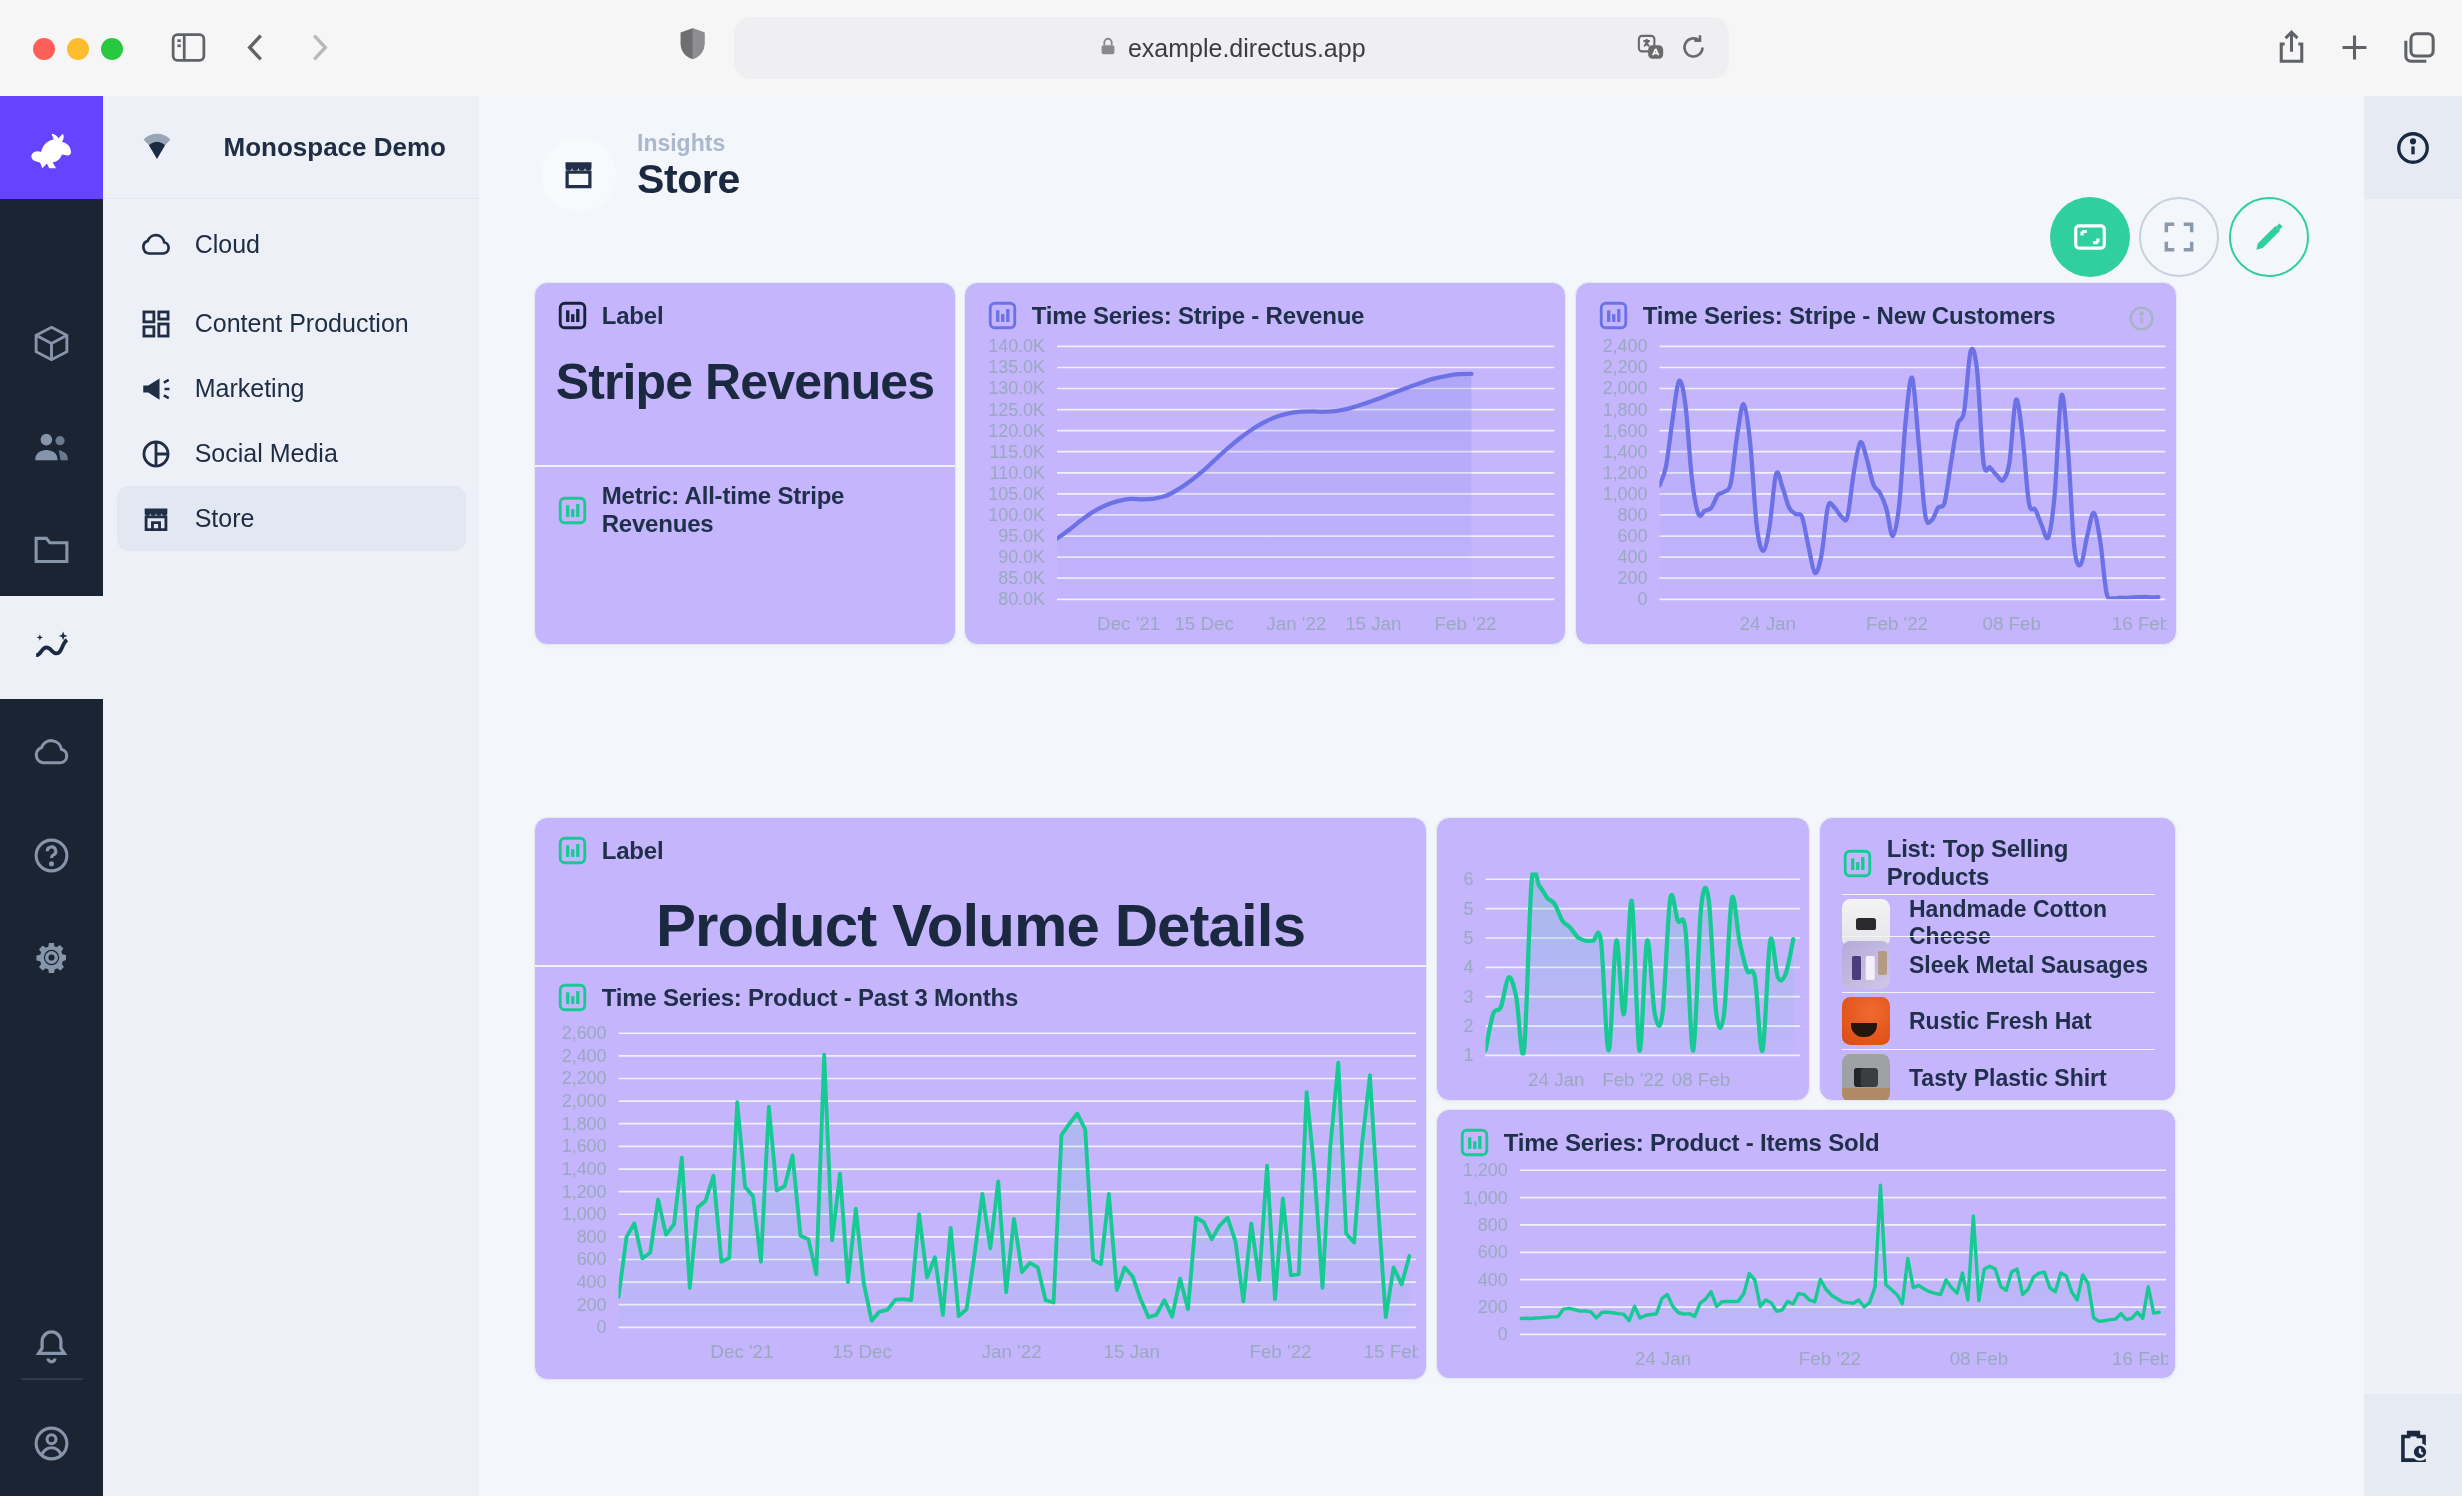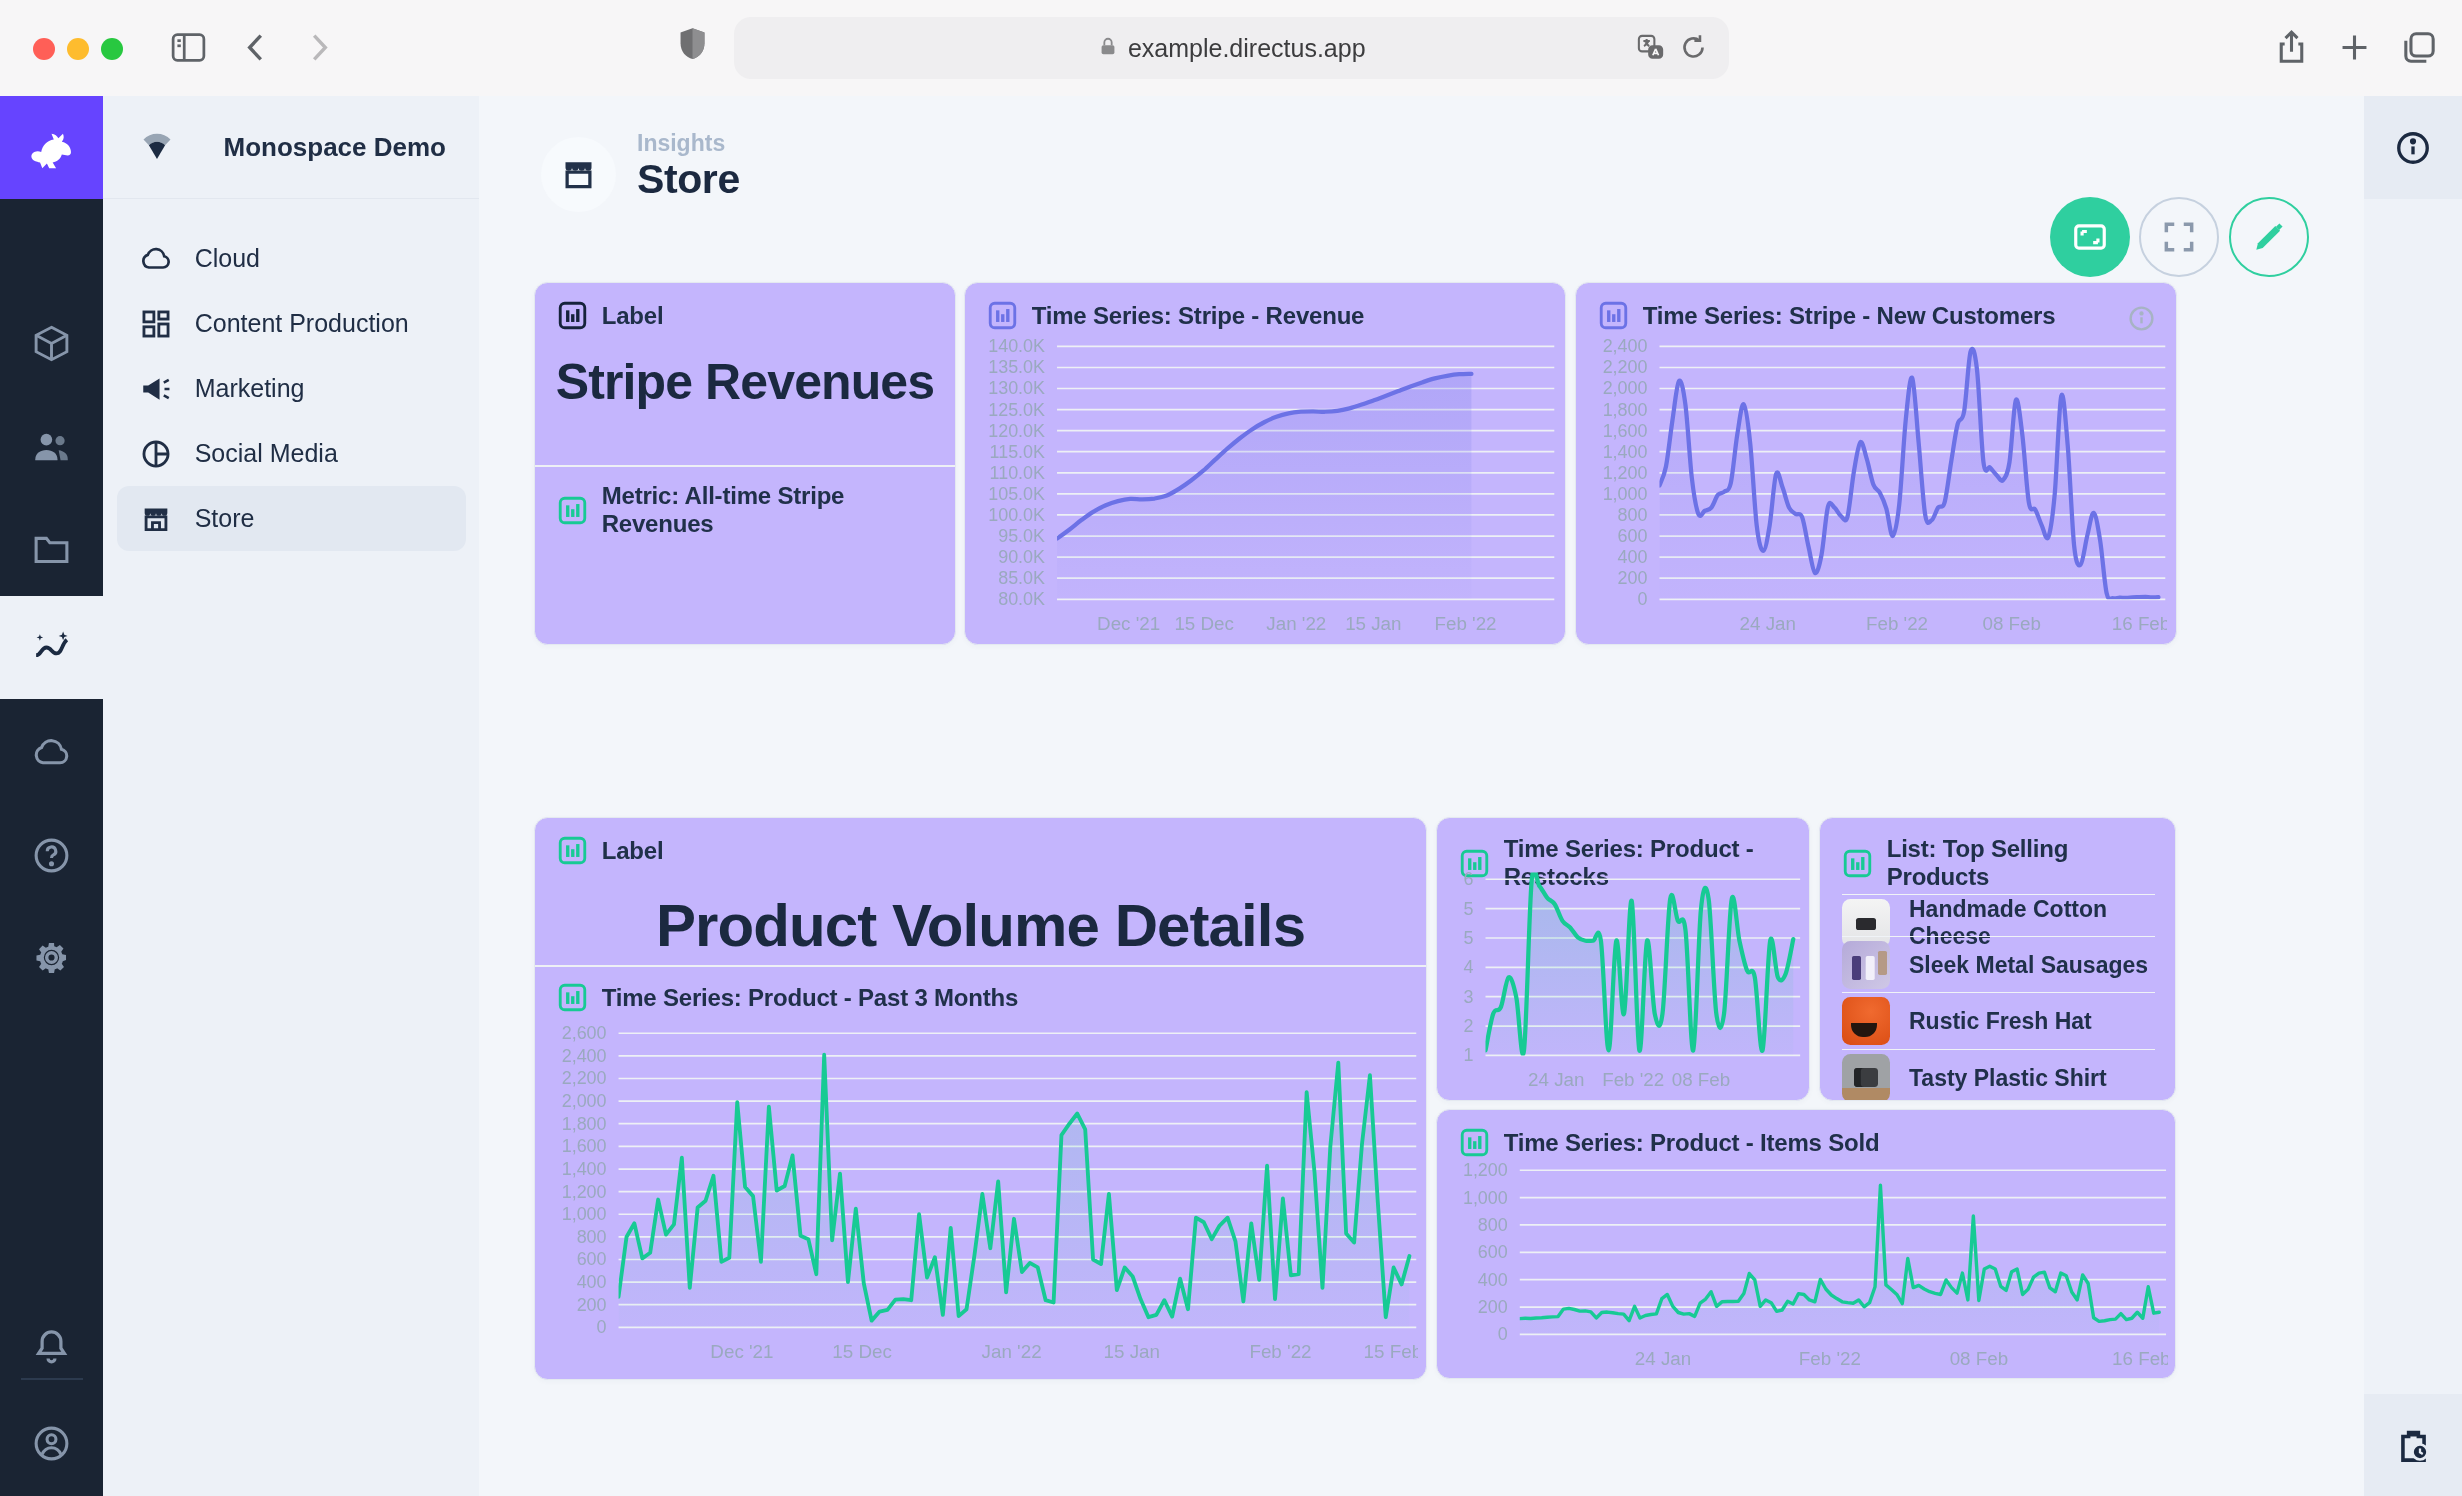--- a/index.html
+++ b/index.html
@@ -213,21 +213,21 @@
     </div>
 
     <div class="nav">
       <div class="project">
         <svg width="36" height="36" viewBox="0 0 24 24">
             <path d="M3 7a12.5 12.5 0 0 1 18 0l-3.6 3.9a7.2 7.2 0 0 0-10.8 0z" fill="#98a5b4"></path>
             <path d="M6.6 10.9a7.2 7.2 0 0 1 10.8 0L12 20z" fill="#1c2b42"></path>
           </svg>
         <span class="pname">Monospace Demo</span>
       </div>
-      <div class="navitem" style="top:130px;">
+      <div class="navitem" style="top:116px;">
         <svg viewBox="0 0 24 24" fill="none" stroke="#202e45" stroke-width="1.9">
             <path d="M7 18h10a4 4 0 0 0 .8-7.9A6 6 0 0 0 6.2 9.1 4.6 4.6 0 0 0 7 18z"></path>
           </svg>
         <span class="nlabel">Cloud</span>
       </div>
       <div class="navitem" style="top:260px;">
         <svg viewBox="0 0 24 24" fill="#202e45">
             <path d="M3 9.5h3.5l8-5v15l-8-5H3z"></path>
             <path d="M17.5 7.5 21 5.5M18 12h3.5M17.5 16.5 21 18.5" stroke="#202e45" stroke-width="1.8" fill="none"></path>
           </svg>
@@ -500,29 +500,20 @@
             <text x="860.2" y="392" text-anchor="middle" font-size="22" fill="#9aa9bf">Feb '22</text>
             <text x="991.6" y="392" text-anchor="middle" font-size="22" fill="#9aa9bf">15 Feb</text>
             <g clip-path="url(#clip-past3months)">
               <path d="M86,320.3L95.3,250.2L104.5,234.3L113.8,275.3L123,268.7L132.3,206.5L141.5,247.5L150.8,235.6L160,157.5L169.3,309.7L178.5,215.8L187.8,207.8L197,178.7L206.3,279.3L215.5,274.6L224.8,92.7L234,191.9L243.3,202.5L252.5,279.3L261.8,98L271,195.9L280.3,190.6L289.5,154.9L298.8,248.8L308,252.8L317.3,293.8L326.5,37.1L335.8,254.1L345,176.1L354.3,303.1L363.5,217.1L372.8,304.4L382,348.1L391.3,337.5L400.5,335.5L409.8,323.6L419,322.9L428.3,324.2L437.5,223.7L446.8,297.8L456,274L465.3,341.4L474.5,239.6L483.8,342.8L493,334.8L502.3,271.3L511.5,199.9L520.8,263.4L530,185.3L539.3,315L548.5,229L557.8,291.2L567,280.6L576.3,285.9L585.5,324.2L594.8,326.9L604,131.1L613.3,117.8L622.5,105.9L631.8,124.5L641,276.6L650.3,281.9L659.5,199.9L668.8,312.3L678,285.9L687.3,296.5L696.5,322.9L705.8,344.1L715,341.4L724.3,324.2L733.5,343.4L742.8,299.1L752,334.8L761.3,227.7L770.5,233L779.8,252.8L789,236.9L798.3,227.7L807.5,255.4L816.8,325.6L826,234.3L835.3,300.4L844.5,166.8L853.8,322.9L863,205.2L872.3,295.1L881.5,293.8L890.8,80.8L900,174.7L909.3,309.7L918.5,144.3L927.8,46.4L937,246.2L946.3,256.8L955.5,141.7L964.8,61L974,209.1L983.3,344.1L992.5,285.9L1001.8,305.7L1011,272.6L1011,356.0L86,356.0Z" fill="url(#grad-past3months)"></path>
               <path d="M86,320.3L95.3,250.2L104.5,234.3L113.8,275.3L123,268.7L132.3,206.5L141.5,247.5L150.8,235.6L160,157.5L169.3,309.7L178.5,215.8L187.8,207.8L197,178.7L206.3,279.3L215.5,274.6L224.8,92.7L234,191.9L243.3,202.5L252.5,279.3L261.8,98L271,195.9L280.3,190.6L289.5,154.9L298.8,248.8L308,252.8L317.3,293.8L326.5,37.1L335.8,254.1L345,176.1L354.3,303.1L363.5,217.1L372.8,304.4L382,348.1L391.3,337.5L400.5,335.5L409.8,323.6L419,322.9L428.3,324.2L437.5,223.7L446.8,297.8L456,274L465.3,341.4L474.5,239.6L483.8,342.8L493,334.8L502.3,271.3L511.5,199.9L520.8,263.4L530,185.3L539.3,315L548.5,229L557.8,291.2L567,280.6L576.3,285.9L585.5,324.2L594.8,326.9L604,131.1L613.3,117.8L622.5,105.9L631.8,124.5L641,276.6L650.3,281.9L659.5,199.9L668.8,312.3L678,285.9L687.3,296.5L696.5,322.9L705.8,344.1L715,341.4L724.3,324.2L733.5,343.4L742.8,299.1L752,334.8L761.3,227.7L770.5,233L779.8,252.8L789,236.9L798.3,227.7L807.5,255.4L816.8,325.6L826,234.3L835.3,300.4L844.5,166.8L853.8,322.9L863,205.2L872.3,295.1L881.5,293.8L890.8,80.8L900,174.7L909.3,309.7L918.5,144.3L927.8,46.4L937,246.2L946.3,256.8L955.5,141.7L964.8,61L974,209.1L983.3,344.1L992.5,285.9L1001.8,305.7L1011,272.6" fill="none" stroke="#17ca94" stroke-width="4.5" stroke-linejoin="round" stroke-linecap="round"></path>
             </g>
           </svg></div>
     </div>
 
     <div class="panel" style="left:1436px;top:721px;width:374px;height:284px;">
-      <div class="phead">
-        <svg class="chip green" viewBox="0 0 24 24">
-            <rect x="2.5" y="2.5" width="19" height="19" rx="3.5" fill="none" stroke="currentColor" stroke-width="2.2"></rect>
-            <rect x="7" y="8" width="2.6" height="9" fill="currentColor"></rect>
-            <rect x="10.9" y="11" width="2.6" height="6" fill="currentColor"></rect>
-            <rect x="14.8" y="7" width="2.6" height="10" fill="currentColor"></rect>
-          </svg>
-        <span class="ptxt">Time Series: Product - Restocks</span>
-      </div>
       <div class="chart" style="left:8.5px;top:51px;width:356px;height:224px;"><svg width="356" height="224" viewBox="0 0 416 262">
             <defs>
               <linearGradient id="grad-restocks" x1="0" y1="0" x2="0" y2="1">
                 <stop offset="0" stop-color="#17ca94" stop-opacity="0.18"></stop>
                 <stop offset="1" stop-color="#17ca94" stop-opacity="0.02"></stop>
               </linearGradient>
               <clipPath id="clip-restocks">
                 <rect x="46" y="4" width="369" height="214"></rect>
               </clipPath>
             </defs>

